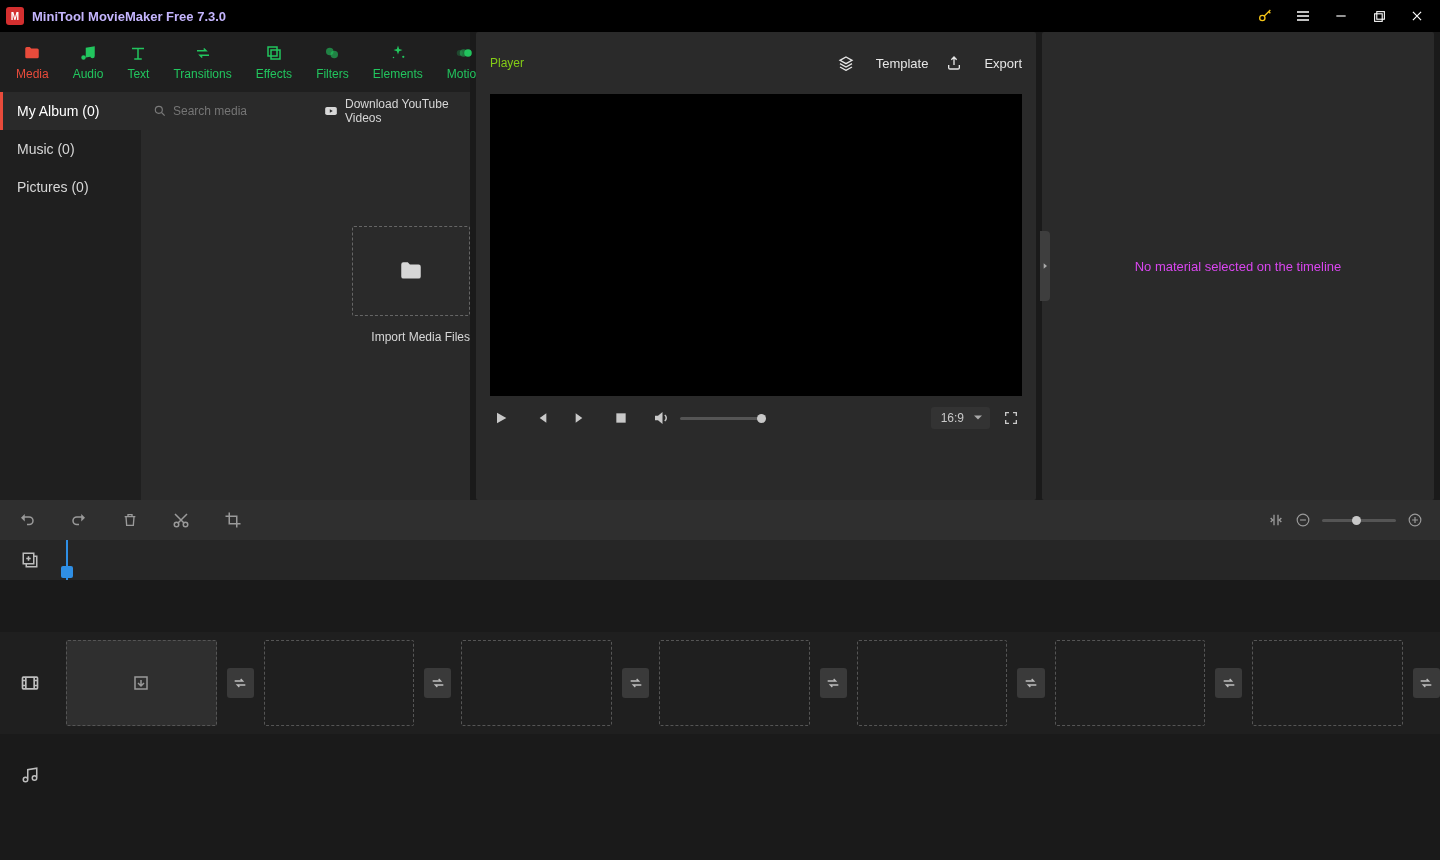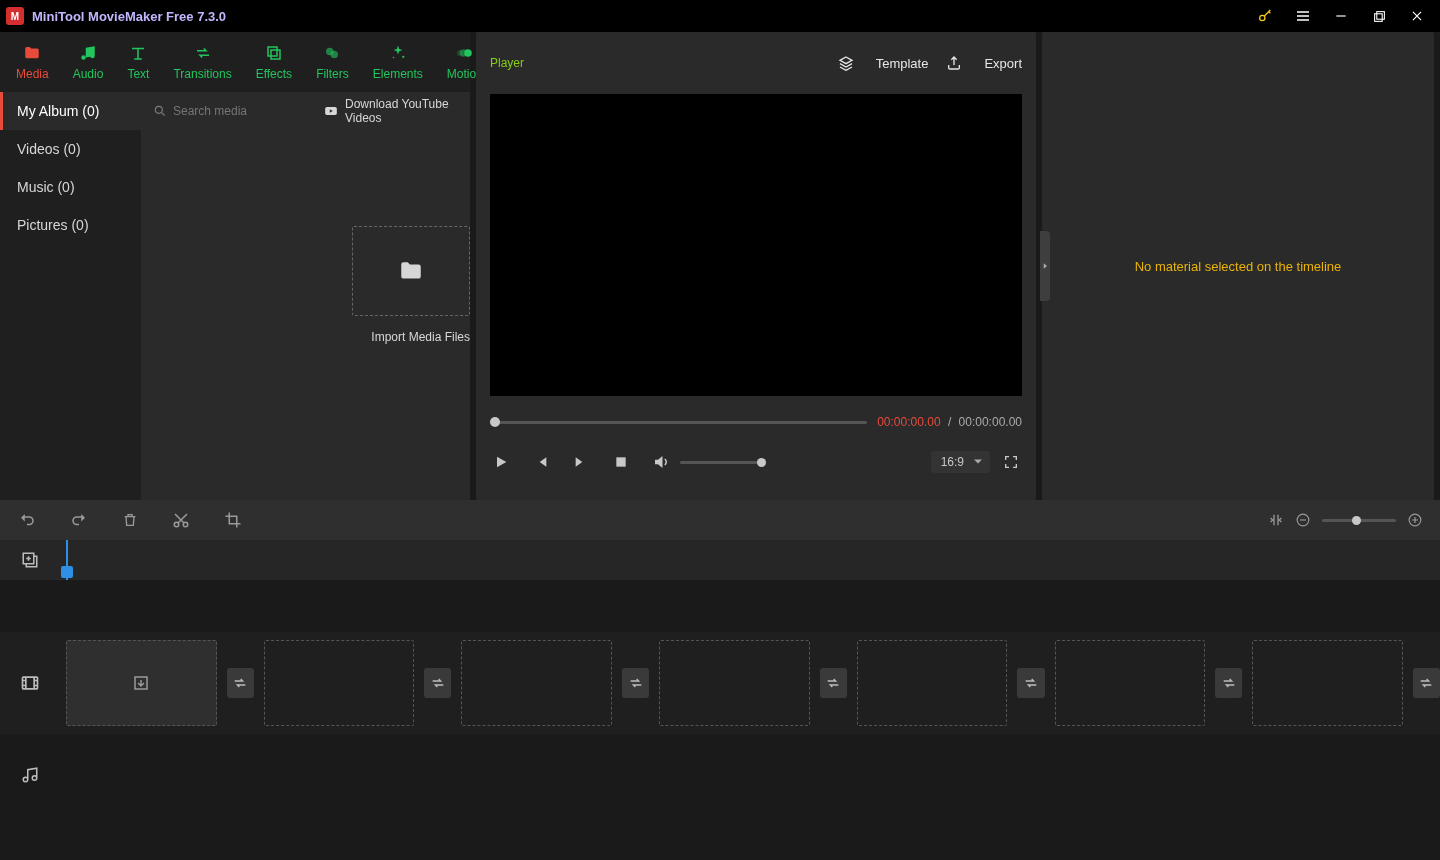--- a/index.html
+++ b/index.html
@@ -48,21 +48,21 @@
 .pc-btn{color:#c8c8c8;cursor:pointer;display:flex;align-items:center;justify-content:center;width:22px}
 .vol-wrap{display:flex;align-items:center;gap:8px}
 .vol-track{width:86px;height:3px;background:#555;border-radius:2px;position:relative}
 .vol-thumb{width:9px;height:9px;border-radius:50%;background:#c8c8c8;position:absolute;right:0;top:-3px}
 .pc-right{margin-left:auto;display:flex;align-items:center;gap:10px}
 .aspect-select{background:#333;border-radius:3px;padding:4px 26px 4px 10px;font-size:12px;color:#c8c8c8;position:relative;cursor:pointer}
 .aspect-select:after{content:"";position:absolute;right:8px;top:50%;transform:translateY(-30%);border:4px solid transparent;border-top-color:#aaa}
 
 .inspector{flex:1;background:#2a2a2a;display:flex;align-items:center;justify-content:center;position:relative;border-radius:2px}
 .inspector-handle{position:absolute;left:-2px;top:50%;transform:translateY(-50%);width:10px;height:70px;background:#3e3e3e;border-radius:0 4px 4px 0;display:flex;align-items:center;justify-content:center;cursor:pointer}
-.inspector-msg{color:#eab308;font-size:13px}
+.inspector-msg{color:#d946ef;font-size:13px}
 
 .timeline{height:358px;display:flex;flex-direction:column}
 .tl-toolbar{height:40px;background:#2f2f2f;display:flex;align-items:center;padding:0 18px;gap:34px}
 .tl-btn{color:#9a9a9a;cursor:pointer;display:flex;align-items:center}
 .tl-right{margin-left:auto;display:flex;align-items:center;gap:12px}
 .zoom-track{width:74px;height:3px;background:#555;border-radius:2px;position:relative}
 .zoom-thumb{width:9px;height:9px;border-radius:50%;background:#c8c8c8;position:absolute;left:40%;top:-3px}
 .tl-body{flex:1;display:flex;background:#1f1f1f;position:relative;overflow:hidden}
 .playhead{position:absolute;left:6px;top:0;bottom:0;width:2px;background:#2f8fe5;z-index:5}
 .playhead:before{content:"";position:absolute;top:26px;left:-5px;width:12px;height:12px;background:#2f8fe5;border-radius:2px}
@@ -188,21 +188,20 @@
               <circle cx="5" cy="12" r="4" opacity=".25"></circle>
             </svg>
           </div>
         <span>Motion</span>
       </div>
     </div>
 
     <div class="media-body">
       <div class="sidebar">
         <div class="side-item active">My Album (0)</div>
-        <div class="side-item">Videos (0)</div>
         <div class="side-item">Music (0)</div>
         <div class="side-item">Pictures (0)</div>
       </div>
       <div class="media-main">
         <div class="media-toolbar">
           <div class="search-wrap">
             <span>
                 <svg width="14" height="14" viewBox="0 0 24 24" fill="none" stroke="currentColor" stroke-width="2">
                   <circle cx="10" cy="10" r="6"></circle>
                   <path d="M20 20l-5-5"></path>
@@ -250,30 +249,20 @@
           <span>
               <svg width="16" height="16" viewBox="0 0 24 24" fill="none" stroke="currentColor" stroke-width="2">
                 <path d="M12 15V3M8 7l4-4 4 4M4 15v4a2 2 0 002 2h12a2 2 0 002-2v-4"></path>
               </svg>
             </span>
           <span>Export</span>
         </div>
       </div>
     </div>
     <div class="player-video"></div>
-    <div class="player-seek">
-      <div class="seek-track">
-          <div class="seek-thumb"></div>
-        </div>
-      <div class="timecode">
-        <span class="tc-cur">00:00:00.00</span>
-        <span class="tc-sep">/</span>
-        <span class="tc-tot">00:00:00.00</span>
-      </div>
-    </div>
     <div class="player-controls">
       <div class="pc-btn">
           <svg width="16" height="16" viewBox="0 0 24 24" fill="currentColor">
             <path d="M6 4l14 8-14 8z"></path>
           </svg>
         </div>
       <div class="pc-btn">
           <svg width="16" height="16" viewBox="0 0 24 24" fill="currentColor">
             <path d="M6 5v14M20 5l-10 7 10 7z"></path>
           </svg>

